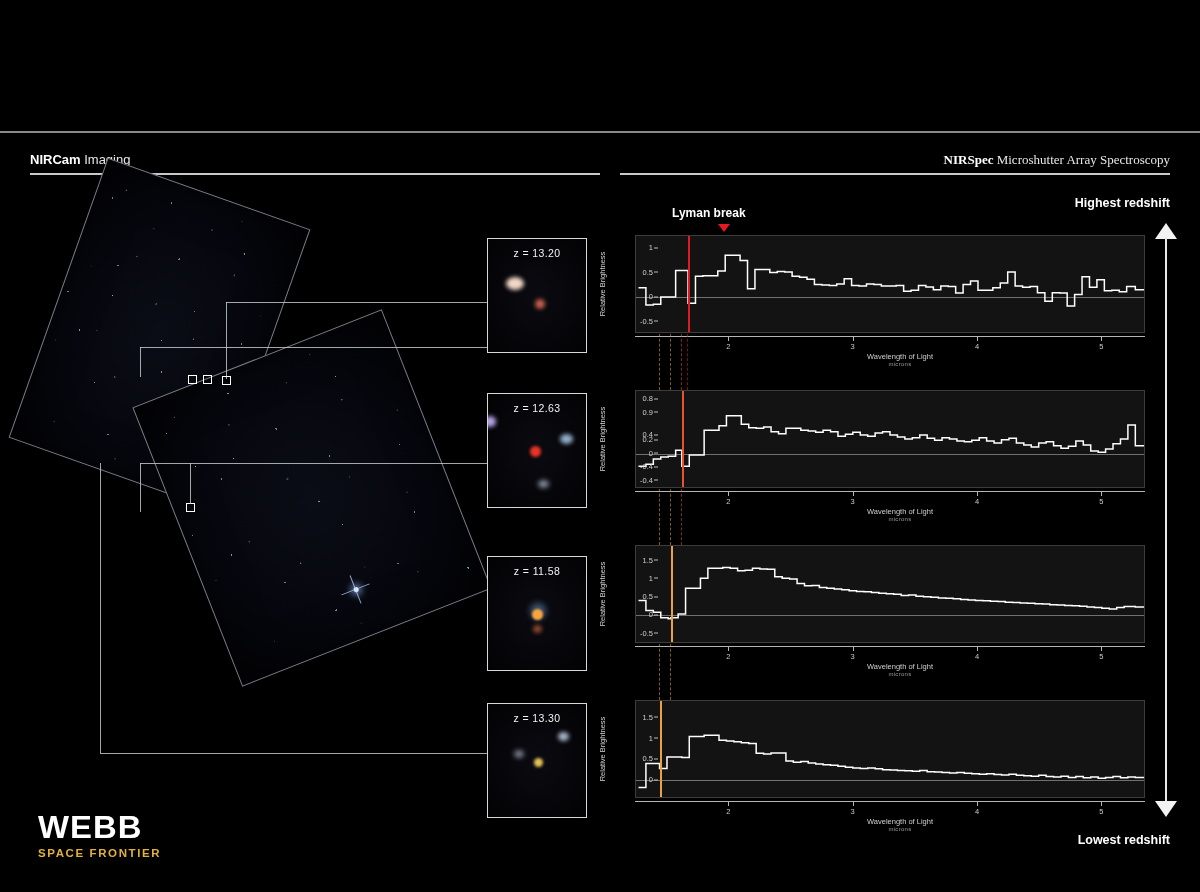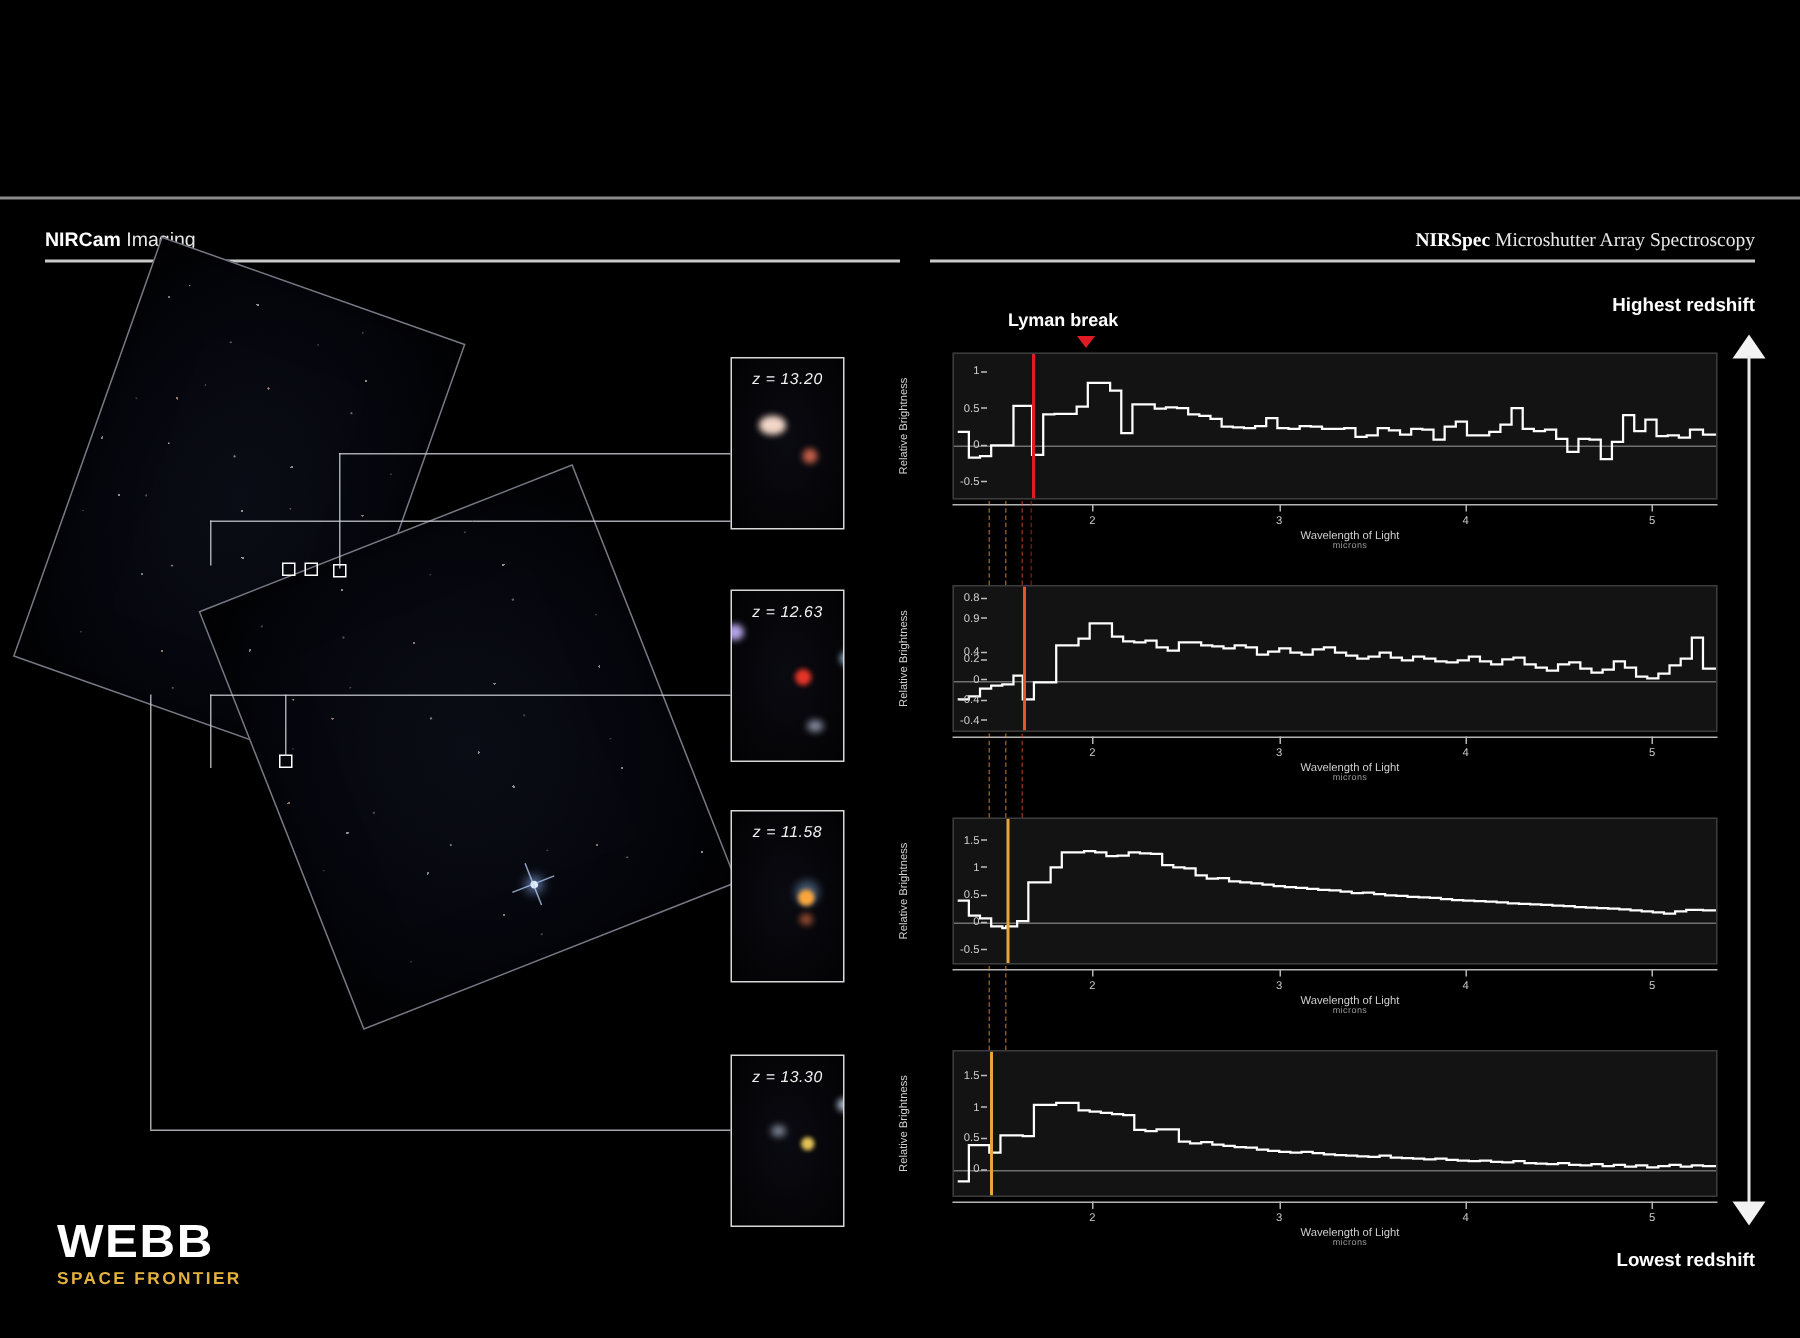--- a/index.html
+++ b/index.html
@@ -104,25 +104,24 @@
   .diffraction-star::before, .diffraction-star::after {
     content:""; position:absolute; left:50%; top:50%; background:rgba(190,215,255,.75);
   }
   .diffraction-star::before { width:30px; height:1px; transform:translate(-50%,-50%); }
   .diffraction-star::after  { width:1px; height:30px; transform:translate(-50%,-50%); }
   .star-core { position:absolute; left:50%; top:50%; width:5px; height:5px; margin:-2.5px 0 0 -2.5px; border-radius:50%; background:#dfeaff; box-shadow:0 0 7px 3px rgba(150,190,255,.7); }
   .marker-box { position: absolute; width: 9px; height: 9px; border: 1.6px solid #ffffff; background: transparent; }
 
   
   .thumb {
-    position: absolute; left: 487px; width: 76px; height: 115px;
+    position: absolute; left: 487px; width: 100px; height: 115px;
     border: 1.6px solid #d8d8d8;
     background: radial-gradient(ellipse at 50% 50%, #0a0a11 0%, #050508 70%, #020203 100%);
     overflow: hidden;
-    font-style: italic;
   }
   .thumb-label {
     position: absolute; left: 0; top: 8px; width: 100%;
     text-align: center; font-size: 10.5px; color: #f2f2f2; letter-spacing: .4px;
   }
   .blob { position: absolute; border-radius: 50%; filter: blur(1.4px); }
 
   
   #spectra { position: absolute; left: 600px; top: 180px; width: 600px; height: 660px; }
   .spec-block { position: absolute; left: 0; width: 600px; height: 130px; }
@@ -228,21 +227,21 @@
         <div class="blob" style="left: 47px; top: 60px; width: 10px; height: 10px; background: rgba(230, 110, 85, 0.85); filter: blur(2.2px);"></div>
         <div class="thumb-label">z = 13.20</div>
       </div>
       <div class="thumb" style="top: 393px;">
         <div class="blob" style="left: -4px; top: 22px; width: 12px; height: 11px; background: rgba(200, 180, 255, 0.9); filter: blur(2px);"></div>
         <div class="blob" style="left: 42px; top: 52px; width: 11px; height: 11px; background: rgba(242, 55, 40, 0.95); filter: blur(1.6px);"></div>
         <div class="blob" style="left: 72px; top: 40px; width: 13px; height: 10px; background: rgba(170, 205, 235, 0.85); filter: blur(2.2px);"></div>
         <div class="blob" style="left: 50px; top: 86px; width: 11px; height: 8px; background: rgba(190, 200, 225, 0.7); filter: blur(2.4px);"></div>
         <div class="thumb-label">z = 12.63</div>
       </div>
-      <div class="thumb" style="top: 540px;">
+      <div class="thumb" style="top: 556px;">
         <div class="blob" style="left: 42px; top: 46px; width: 16px; height: 16px; background: rgba(110, 150, 190, 0.55); filter: blur(3px);"></div>
         <div class="blob" style="left: 44px; top: 52px; width: 11px; height: 11px; background: rgba(255, 168, 60, 0.98); filter: blur(1.3px);"></div>
         <div class="blob" style="left: 45px; top: 68px; width: 9px; height: 8px; background: rgba(190, 95, 60, 0.75); filter: blur(2.2px);"></div>
         <div class="thumb-label">z = 11.58</div>
       </div>
       <div class="thumb" style="top: 703px;">
         <div class="blob" style="left: 70px; top: 28px; width: 11px; height: 9px; background: rgba(205, 222, 245, 0.8); filter: blur(2.2px);"></div>
         <div class="blob" style="left: 26px; top: 46px; width: 10px; height: 8px; background: rgba(200, 210, 230, 0.6); filter: blur(2.4px);"></div>
         <div class="blob" style="left: 46px; top: 54px; width: 9px; height: 9px; background: rgba(240, 205, 90, 0.95); filter: blur(1.4px);"></div>
         <div class="thumb-label">z = 13.30</div>

